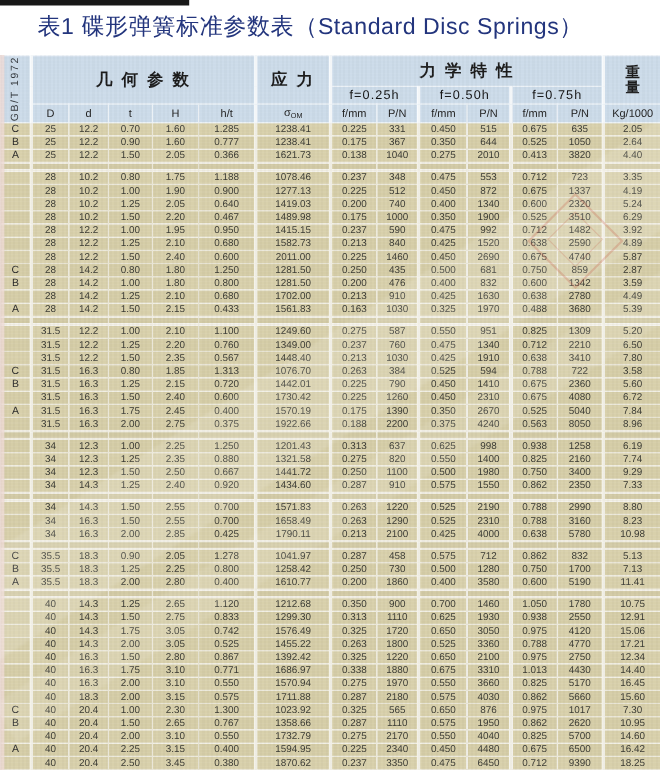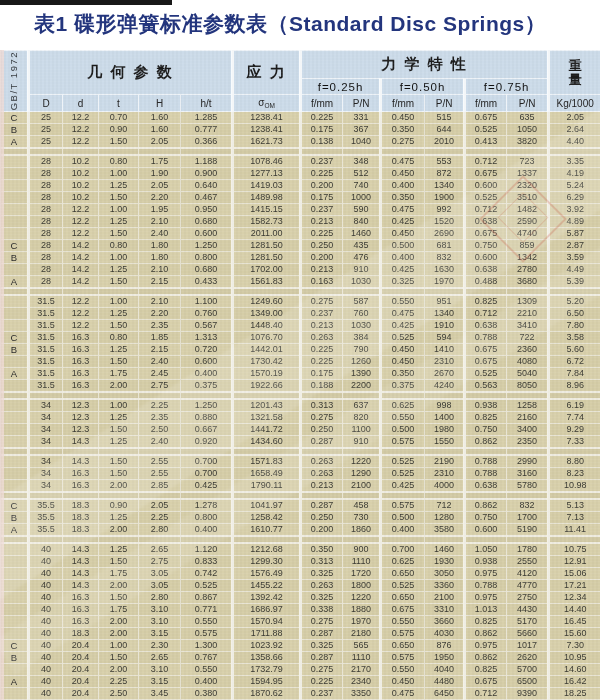--- a/index.html
+++ b/index.html
@@ -4,21 +4,21 @@
 <style>
   html,body{margin:0;padding:0;}
   body{
     width:600px;height:700px;position:relative;overflow:hidden;
     background:#ffffff;font-family:"Liberation Sans","DejaVu Sans",sans-serif;
   }
   .scan-bar{position:absolute;left:0;top:0;width:172px;height:5px;background:#181818;}
   .edge-strip{position:absolute;left:0;top:50px;width:4px;height:650px;background:#eedad5;opacity:.8;z-index:5;}
   .page-title{
     position:absolute;left:34px;top:10px;width:560px;
-    font-size:21px;font-weight:bold;color:#23357d;letter-spacing:.5px;white-space:nowrap;
+    font-size:21px;font-weight:normal;color:#23357d;letter-spacing:.5px;white-space:nowrap;
   }
   .table-wrap{position:absolute;left:0;top:50px;width:600px;height:650px;}
   table{border-collapse:collapse;table-layout:fixed;width:600px;}
   
   thead th{
     background:#ccdbe9;color:#1b1b1b;vertical-align:middle;text-align:center;
     border:1px solid #eef3f8;padding:0;font-weight:bold;
   }
   th.gb{border-right:3px solid #f8fbfd;}
   tr.hdr-a{height:28px;}

